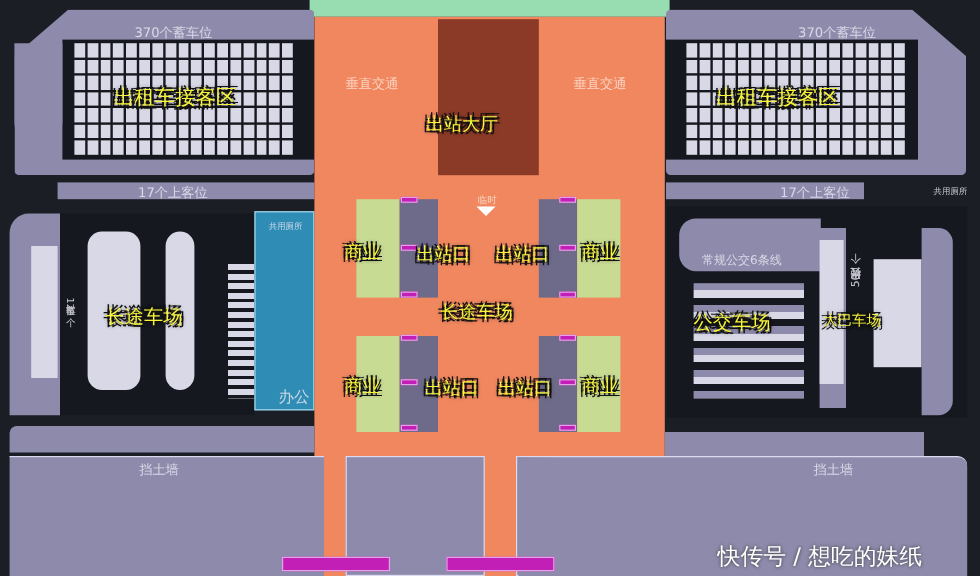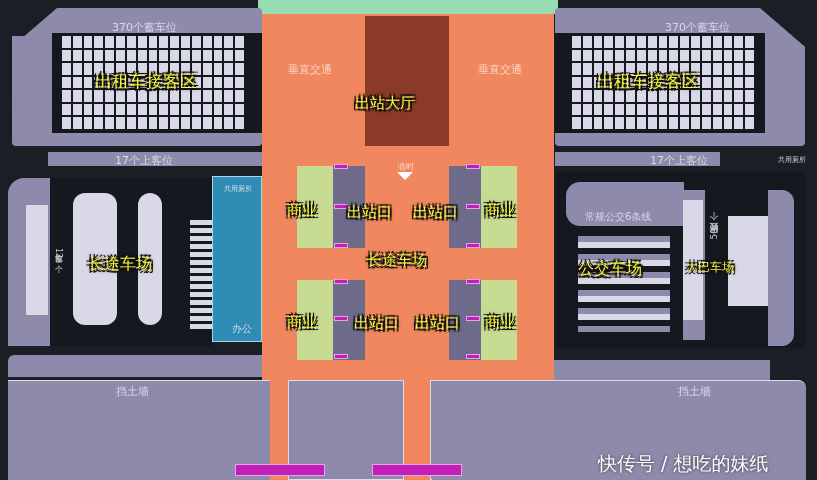--- a/index.html
+++ b/index.html
@@ -158,21 +158,21 @@
 <div class="abs dark" style="left:50px;top:178px;width:162px;height:168px;"></div>
 <div class="abs stripe" style="left:26px;top:205px;width:22px;height:110px;"></div>
 <div class="abs stripe" style="left:73px;top:193px;width:44px;height:132px;border-radius:12px;"></div>
 <div class="abs stripe" style="left:138px;top:193px;width:24px;height:132px;border-radius:12px;"></div>
 <div class="abs small-label" style="left:52px;top:248px;writing-mode:vertical-rl;font-size:8px;">蓄车位12个</div>
 <div class="abs big-label" style="left:88px;top:254px;font-size:16px;text-align:right;">长途车场</div>
 <div class="abs" style="left:190px;top:220px;width:22px;height:112px;background:repeating-linear-gradient(#d9d8e6 0 5px,#15181e 5px 8px);"></div>
 
 <div class="abs blue" style="left:212px;top:176px;width:50px;height:166px;border:1px solid #a9d6ea;box-sizing:border-box;"></div>
 <div class="abs small-label" style="left:224px;top:184px;font-size:7px;">共用厕所</div>
-<div class="abs small-label" style="left:232px;top:322px;font-size:10px;">办公</div>
+<div class="abs small-label" style="left:232px;top:322px;font-size:13px;">办公</div>
 
 <div class="abs orange" style="left:262px;top:14px;width:292px;height:466px;"></div>
 <div class="abs" style="left:365px;top:16px;width:84px;height:130px;background:#8a3a26;"></div>
 <div class="abs big-label" style="left:355px;top:94px;font-size:15px;">出站大厅</div>
 <div class="abs small-label" style="left:288px;top:62px;color:#fde1d3;">垂直交通</div>
 <div class="abs small-label" style="left:478px;top:62px;color:#fde1d3;">垂直交通</div>
 <div class="abs small-label" style="left:398px;top:161px;color:#fde1d3;font-size:8px;">临时</div>
 <div class="abs" style="left:397px;top:172px;width:0;height:0;border-left:8px solid transparent;border-right:8px solid transparent;border-top:8px solid #fff;"></div>
 
 <div class="abs green" style="left:297px;top:166px;width:36px;height:82px;"></div>

